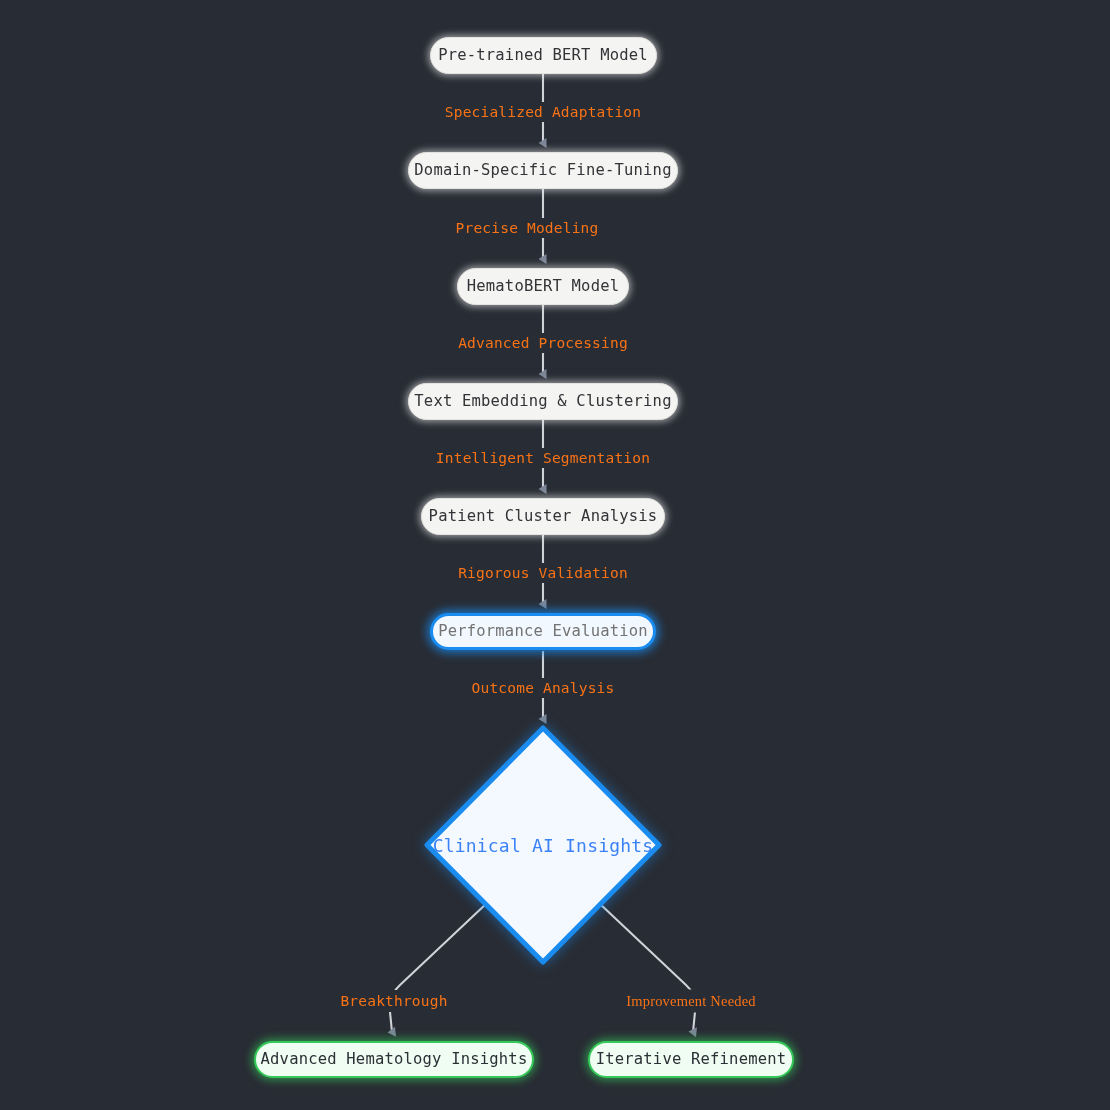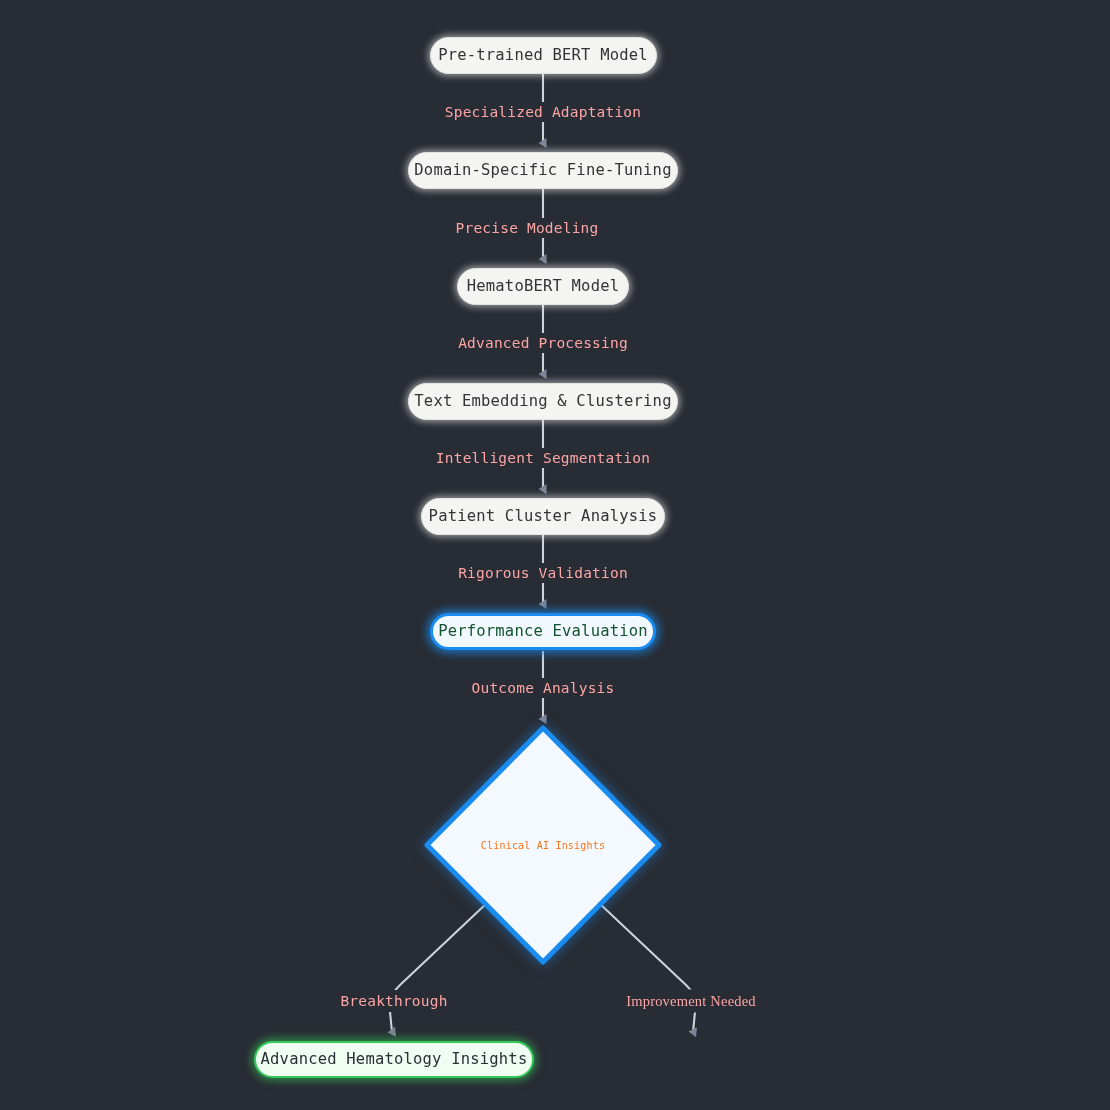--- a/index.html
+++ b/index.html
@@ -38,49 +38,49 @@
     color: #333338;
     font-size: 15.5px;
     letter-spacing: 0.2px;
     border: 1.5px solid #e2e2de;
     box-shadow: 0 0 7px 2px rgba(245,245,245,0.55);
   }
   .node-highlight-blue {
     background: #f2f8ff;
     border: 3px solid #1a8cf0;
     box-shadow: 0 0 10px 3px rgba(26,140,240,0.75);
-    color: #14532d;
+    color: #737373;
   }
   .node-highlight-green {
     background: #f0fdf2;
     border: 2.5px solid #36c95a;
     box-shadow: 0 0 9px 2.5px rgba(54,201,90,0.6);
     color: #2b2f36;
   }
   .diamond-wrap {
     position: absolute;
   }
   .diamond-label {
     position: absolute;
     left: 0;
     top: 0;
     width: 100%;
     height: 100%;
     display: flex;
     align-items: center;
     justify-content: center;
-    color: #f97316;
-    font-size: 10px;
+    color: #3b82f6;
+    font-size: 18px;
     letter-spacing: 0.2px;
     white-space: nowrap;
     pointer-events: none;
   }
   .edge-label {
     position: absolute;
-    color: #fca5a5;
+    color: #f97316;
     font-size: 14.5px;
     letter-spacing: 0.2px;
     white-space: nowrap;
     transform: translate(-50%, -50%);
     text-align: right;
   }
 </style>
 </head>
 <body>
 
@@ -135,20 +135,23 @@
     </svg>
     <div class="diamond-label">
       <span>Clinical AI Insights</span>
     </div>
   </div>
 
   <div class="node node-rounded node-highlight-green" style="left:254px; top:1040.5px; width:280px;">
     <span>Advanced Hematology Insights</span>
   </div>
 
+  <div class="node node-rounded node-highlight-green" style="left:588px; top:1040.5px; width:206px;">
+    <span>Iterative Refinement</span>
+  </div>
 
   <div class="edge-label" style="left:543px; top:112px; background:#282c34; padding:2px 6px;">Specialized Adaptation</div>
 
   <div class="edge-label" style="left:527px; top:228px; background:#282c34; padding:2px 6px;">Precise Modeling</div>
 
   <div class="edge-label" style="left:543px; top:343px; background:#282c34; padding:2px 6px;">Advanced Processing</div>
 
   <div class="edge-label" style="left:543px; top:458px; background:#282c34; padding:2px 6px;">Intelligent Segmentation</div>
 
   <div class="edge-label" style="left:543px; top:573px; background:#282c34; padding:2px 6px;">Rigorous Validation</div>

